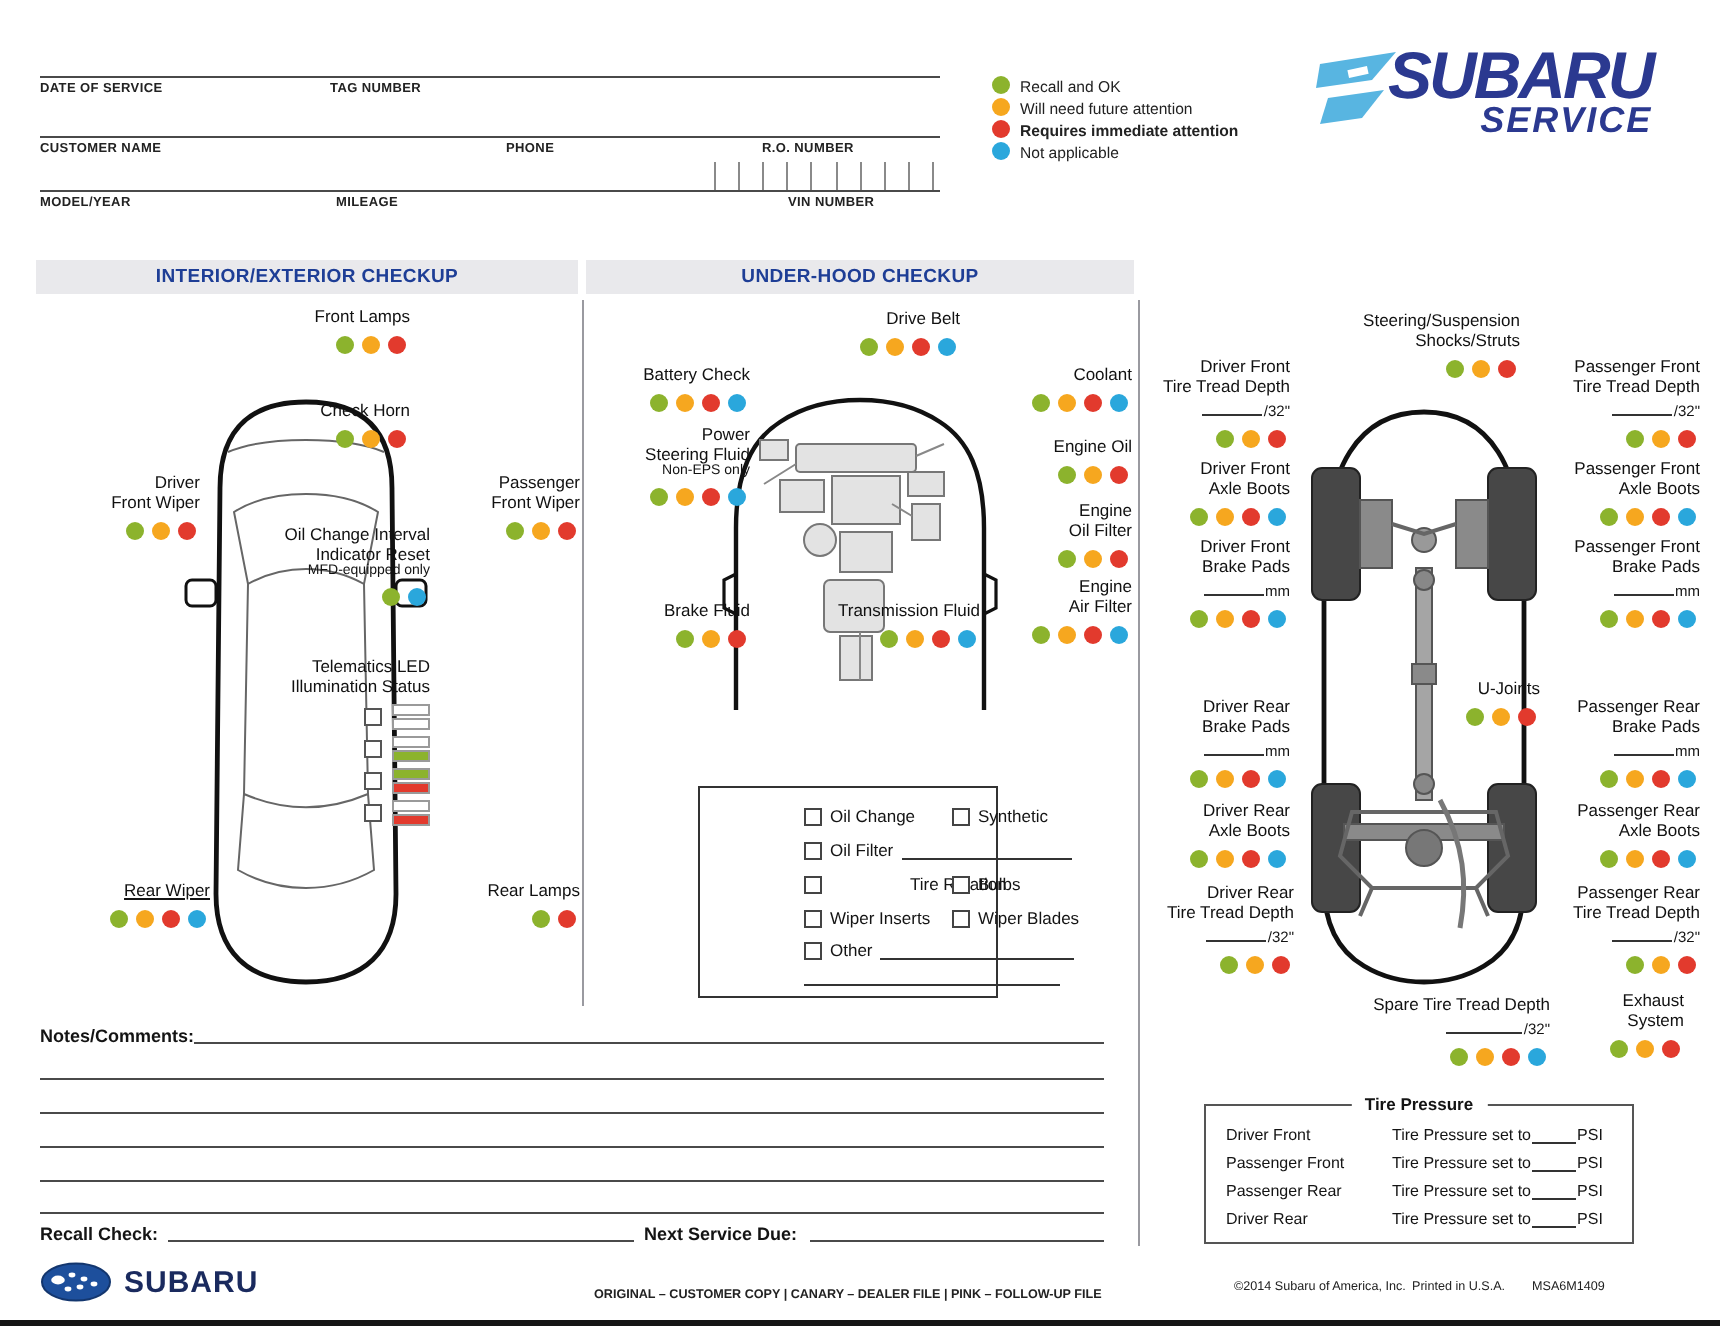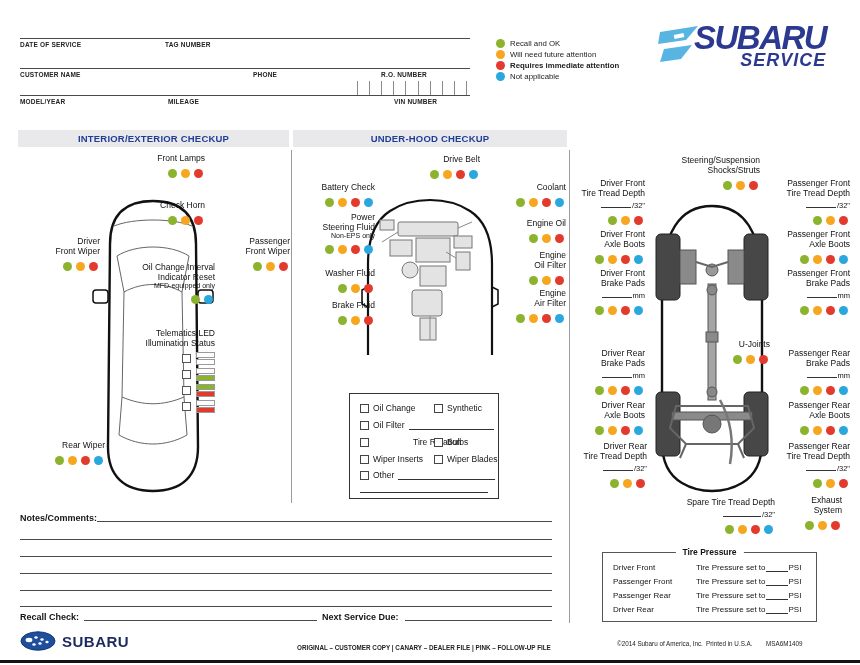--- a/index.html
+++ b/index.html
@@ -27,21 +27,21 @@
   .cp-dots{margin-top:2px;line-height:1;white-space:nowrap;}
   .dot{display:inline-block;width:9px;height:9px;border-radius:50%;margin:0 2px;vertical-align:middle;}
   .cp-measure{font-size:7.5px;margin-top:1px;white-space:nowrap;}
   .mline{display:inline-block;width:30px;height:8px;border-bottom:1px solid #333;margin-right:1px;}
   .led-rows{display:inline-flex;flex-direction:column;gap:3px;margin-top:4px;}
   .led-row{display:flex;align-items:center;gap:5px;}
   .led-cb{width:7px;height:7px;border:1px solid #555;background:#fff;display:inline-block;}
   .led-stack{display:flex;flex-direction:column;gap:1px;}
   .led-bar{width:17px;height:4px;border:1px solid #9a9a9a;display:inline-block;}
   .svcbox{position:absolute;border:1.5px solid #333;background:#fff;z-index:6;}
-  .svc-row{position:absolute;display:flex;align-items:flex-end;gap:4px;font-size:8.5px;white-space:nowrap;}
+  .svc-row{position:absolute;display:flex;align-items:flex-end;gap:4px;font-size:8.5px;white-space:nowrap;margin-left:42px;}
   .cb{width:7px;height:7px;border:1px solid #444;display:inline-block;background:#fff;flex:0 0 auto;}
   .svc-line{display:inline-block;height:8px;border-bottom:1px solid #333;}
   .tpbox{position:absolute;border:1.5px solid #555;background:#fff;z-index:6;}
   .tp-title{position:absolute;top:-6px;left:50%;transform:translateX(-50%);background:#fff;padding:0 7px;
             font-weight:bold;font-size:8.5px;white-space:nowrap;}
   .tp-row{position:absolute;display:flex;align-items:center;font-size:8px;white-space:nowrap;}
   .tp-pos{display:inline-block;width:83px;}
   .blabel{position:absolute;font-weight:bold;font-size:9px;white-space:nowrap;}
   .subaru{position:absolute;display:flex;align-items:center;gap:6px;}
   .subaru-name{font-weight:bold;font-size:15px;letter-spacing:.5px;color:#1a2a5e;}
@@ -173,23 +173,27 @@
           </span>
         </div>
       </div>
   </div>
   <div class="cp" style="left:95px;top:262px;width:120px;">
     <div class="cp-label">Oil Change Interval
 Indicator Reset</div>
     <div class="cp-note">MFD-equipped only</div>
     <div class="cp-dots"><span class="dot" style="background: rgb(140, 179, 45);"></span><span class="dot" style="background: rgb(42, 167, 220);"></span></div>
   </div>
-  <div class="cp" style="left:15px;top:440px;width:90px;">
+  <div class="cp" style="left:15px;top:440px;width:90px;text-decoration:underline;">
     <div class="cp-label">Rear Wiper</div>
     <div class="cp-dots"><span class="dot" style="background: rgb(140, 179, 45);"></span><span class="dot" style="background: rgb(246, 167, 31);"></span><span class="dot" style="background: rgb(226, 58, 45);"></span><span class="dot" style="background: rgb(42, 167, 220);"></span></div>
+  </div>
+  <div class="cp" style="left:205px;top:440px;width:85px;">
+    <div class="cp-label">Rear Lamps</div>
+    <div class="cp-dots"><span class="dot" style="background: rgb(140, 179, 45);"></span><span class="dot" style="background: rgb(226, 58, 45);"></span></div>
   </div>
 
   <svg class="diagram" style="left:360px;top:192px;" width="140" height="165" viewBox="0 0 140 165">
     <path d="M8,163 L8,72 C8,44 16,28 30,19 C42,11 55,8 70,8 C85,8 98,11 110,19 C124,28 132,44 132,72 L132,163" fill="none" stroke="#111" stroke-width="2.2"></path>
     <path d="M8,95 L2,98 L2,112 L8,115 M132,95 L138,98 L138,112 L132,115" fill="none" stroke="#111" stroke-width="1.6"></path>
     <g fill="#e3e3e3" stroke="#777" stroke-width="1">
       <rect x="20" y="28" width="14" height="10"></rect>
       <rect x="38" y="30" width="60" height="14" rx="2"></rect>
       <rect x="30" y="48" width="22" height="16"></rect>
       <rect x="56" y="46" width="34" height="24"></rect>
@@ -210,44 +214,44 @@
   <div class="cp" style="left:293px;top:182px;width:82px;">
     <div class="cp-label">Battery Check</div>
     <div class="cp-dots"><span class="dot" style="background: rgb(140, 179, 45);"></span><span class="dot" style="background: rgb(246, 167, 31);"></span><span class="dot" style="background: rgb(226, 58, 45);"></span><span class="dot" style="background: rgb(42, 167, 220);"></span></div>
   </div>
   <div class="cp" style="left:293px;top:212px;width:82px;">
     <div class="cp-label">Power
 Steering Fluid</div>
     <div class="cp-note">Non-EPS only</div>
     <div class="cp-dots"><span class="dot" style="background: rgb(140, 179, 45);"></span><span class="dot" style="background: rgb(246, 167, 31);"></span><span class="dot" style="background: rgb(226, 58, 45);"></span><span class="dot" style="background: rgb(42, 167, 220);"></span></div>
   </div>
-  <div class="cp" style="left:293px;top:268px;width:82px;">
-    <div class="cp-label">Washer Fluid</div>
-    <div class="cp-dots"><span class="dot" style="background: rgb(140, 179, 45);"></span><span class="dot" style="background: rgb(246, 167, 31);"></span><span class="dot" style="background: rgb(226, 58, 45);"></span></div>
-  </div>
   <div class="cp" style="left:293px;top:300px;width:82px;">
     <div class="cp-label">Brake Fluid</div>
     <div class="cp-dots"><span class="dot" style="background: rgb(140, 179, 45);"></span><span class="dot" style="background: rgb(246, 167, 31);"></span><span class="dot" style="background: rgb(226, 58, 45);"></span></div>
   </div>
   <div class="cp" style="left:490px;top:182px;width:76px;">
     <div class="cp-label">Coolant</div>
     <div class="cp-dots"><span class="dot" style="background: rgb(140, 179, 45);"></span><span class="dot" style="background: rgb(246, 167, 31);"></span><span class="dot" style="background: rgb(226, 58, 45);"></span><span class="dot" style="background: rgb(42, 167, 220);"></span></div>
   </div>
   <div class="cp" style="left:490px;top:218px;width:76px;">
     <div class="cp-label">Engine Oil</div>
     <div class="cp-dots"><span class="dot" style="background: rgb(140, 179, 45);"></span><span class="dot" style="background: rgb(246, 167, 31);"></span><span class="dot" style="background: rgb(226, 58, 45);"></span></div>
   </div>
   <div class="cp" style="left:490px;top:250px;width:76px;">
     <div class="cp-label">Engine
 Oil Filter</div>
     <div class="cp-dots"><span class="dot" style="background: rgb(140, 179, 45);"></span><span class="dot" style="background: rgb(246, 167, 31);"></span><span class="dot" style="background: rgb(226, 58, 45);"></span></div>
   </div>
   <div class="cp" style="left:490px;top:288px;width:76px;">
     <div class="cp-label">Engine
 Air Filter</div>
+    <div class="cp-dots"><span class="dot" style="background: rgb(140, 179, 45);"></span><span class="dot" style="background: rgb(246, 167, 31);"></span><span class="dot" style="background: rgb(226, 58, 45);"></span><span class="dot" style="background: rgb(42, 167, 220);"></span></div>
+  </div>
+  <div class="cp" style="left:370px;top:300px;width:120px;">
+    <div class="cp-label">Transmission Fluid</div>
     <div class="cp-dots"><span class="dot" style="background: rgb(140, 179, 45);"></span><span class="dot" style="background: rgb(246, 167, 31);"></span><span class="dot" style="background: rgb(226, 58, 45);"></span><span class="dot" style="background: rgb(42, 167, 220);"></span></div>
   </div>
 
   <div class="svcbox" style="left:349px;top:393px;width:148px;height:104px;">
     <div class="svc-row" style="left:10px;top:9px;">
       <span class="cb"></span>
       <span>Oil Change</span>
     </div>
     <div class="svc-row" style="left:84px;top:9px;">
       <span class="cb"></span>

